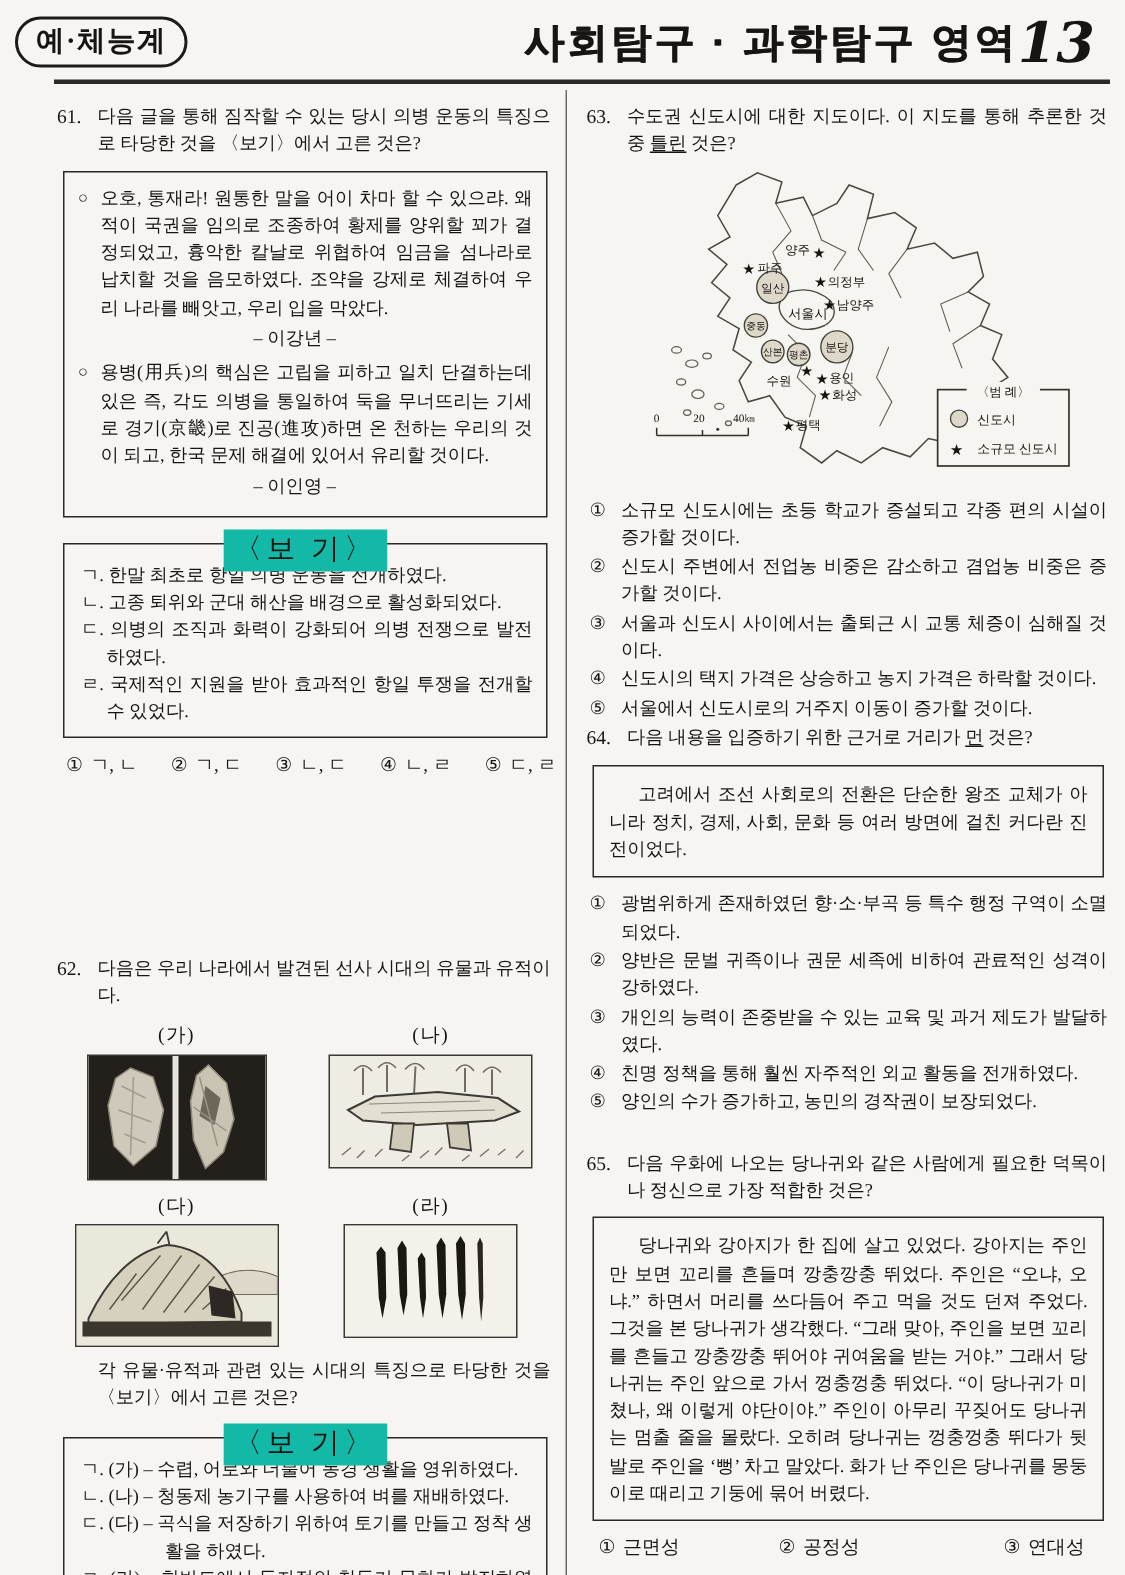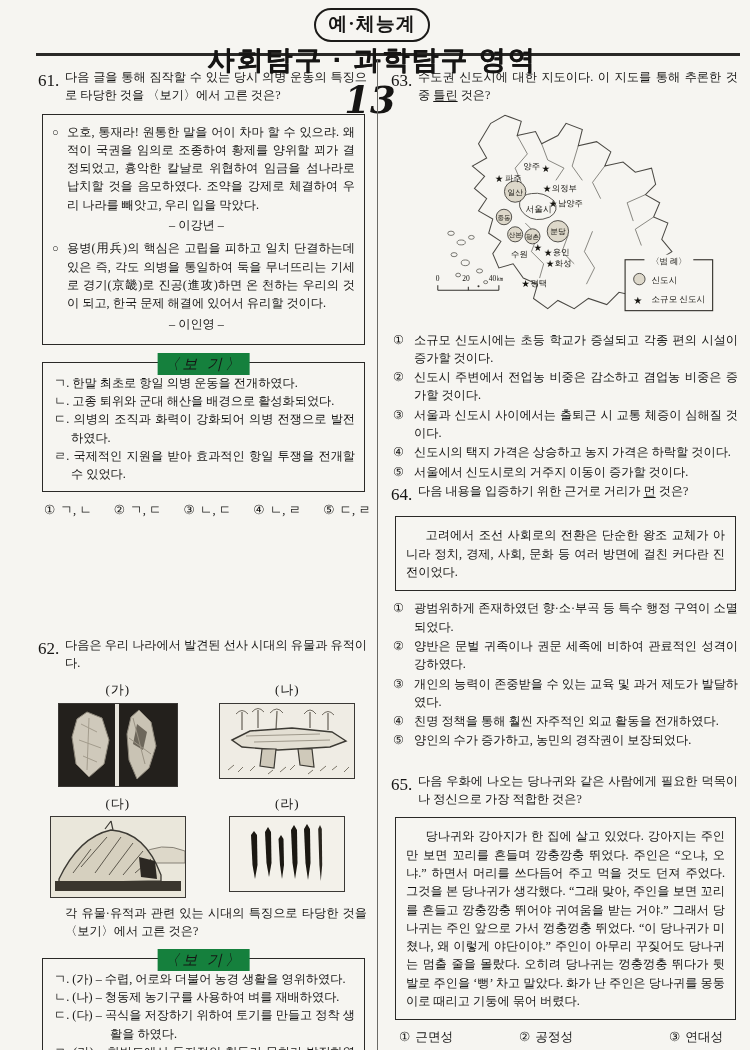--- a/index.html
+++ b/index.html
@@ -6,50 +6,50 @@
   body{
     width:750px;height:1050px;
     background:#f6f5f1;
     font-family:"Liberation Serif","DejaVu Serif",serif;
     color:#161514;
     -webkit-font-smoothing:antialiased;
   }
   .page{position:relative;width:750px;height:1050px;overflow:hidden;}
 
   
-  .hdr{display:flex;align-items:center;padding:8px 16px 0 10px;height:40px;flex-direction:column;}
+  .hdr{display:flex;align-items:center;padding:8px 16px 0 10px;height:40px;}
   .track{border:2px solid #1c1b19;border-radius:18px;padding:1px 12px 3px;
          font-weight:bold;font-size:19px;letter-spacing:1px;white-space:nowrap;}
   .title{flex:1;text-align:right;font-family:"Liberation Sans","DejaVu Sans",sans-serif;
          font-weight:bold;font-size:27px;letter-spacing:2px;
          text-shadow:0.6px 0 0 #161514;}
   .pageno{font-style:italic;font-size:37px;font-weight:bold;padding-right:4px;
           font-family:"DejaVu Serif",serif;}
   .hrule{margin:5px 10px 0 36px;border-top:3px solid #2a2927;}
 
   
   .cols{display:flex;height:995px;margin-top:4px;}
   .col-l{width:377px;box-sizing:border-box;padding:8px 10px 0 38px;}
   .col-r{width:373px;box-sizing:border-box;padding:8px 12px 0 13px;border-left:1px solid #6b6a66;}
 
   .q{font-size:12.2px;line-height:1.5;}
   .qrow{display:flex;}
-  .qnum{flex:none;width:27px;font-size:17px;}
+  .qnum{flex:none;width:27px;font-size:13px;}
   .qtext{flex:1;text-align:justify;}
   .u{text-decoration:underline;text-underline-offset:2px;}
 
   .sqbox{border:1.3px solid #2a2927;margin:9px 2px 8px 4px;padding:8px 9px 6px;}
   .pitem{display:flex;margin-bottom:2px;}
   .pbul{flex:none;width:15px;font-size:11px;padding-top:1px;}
   .ptxt{flex:1;text-align:justify;}
   .psrc{text-align:center;padding-right:14px;margin:1px 0 5px;}
 
   .bogi{position:relative;border:1.3px solid #2a2927;margin:17px 2px 6px 4px;padding:11px 9px 7px 11px;}
   .bogi-title{position:absolute;top:-10px;left:50%;transform:translateX(-50%);
-              background:#15803d;padding:0 7px;font-size:15px;letter-spacing:3px;white-space:nowrap;font-style:italic;}
+              background:#14b8a6;padding:0 7px;font-size:19px;letter-spacing:3px;white-space:nowrap;}
   .bitem{padding-left:17px;text-indent:-17px;text-align:justify;}
   .bitem2{padding-left:56px;text-indent:-56px;text-align:justify;}
 
   .choices{display:flex;gap:22px;margin:9px 0 0 6px;font-size:12.6px;}
   .choice{display:flex;gap:5px;white-space:nowrap;}
 
   .opts{margin:8px 0 0 2px;}
   .opt{display:flex;margin-bottom:1px;}
   .opt .n{flex:none;width:21px;}
   .opt .t{flex:1;text-align:justify;}

